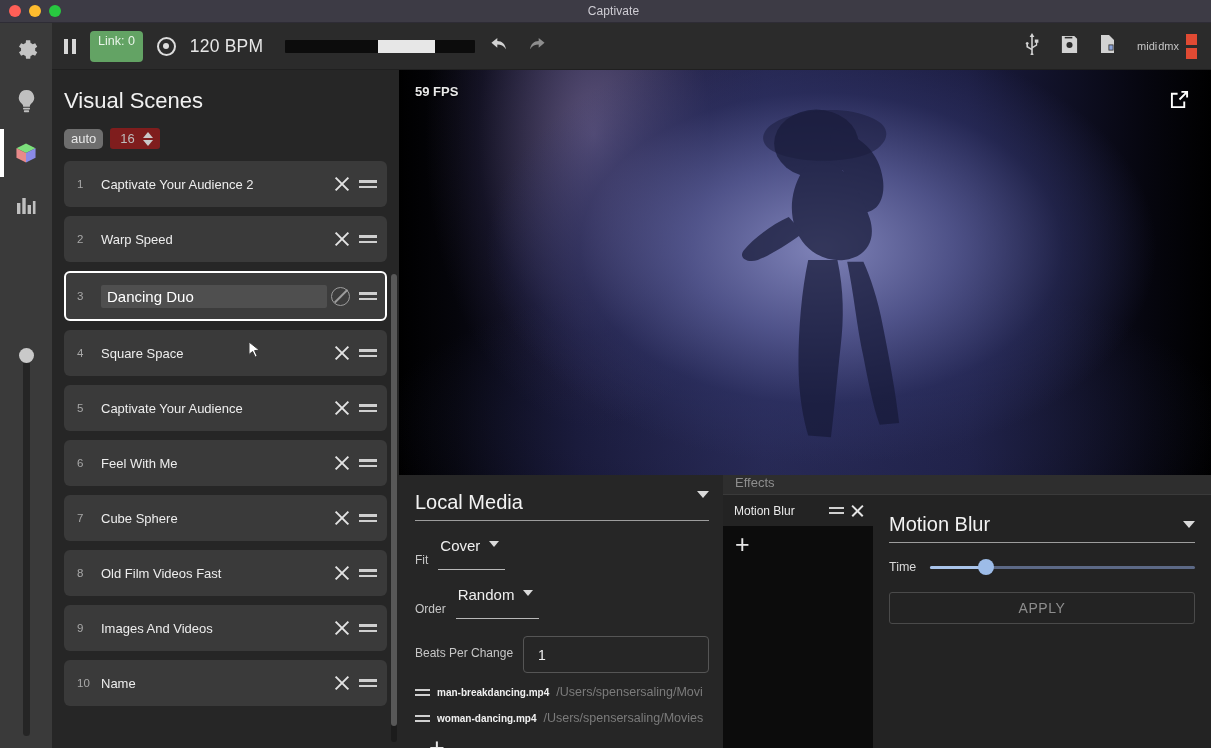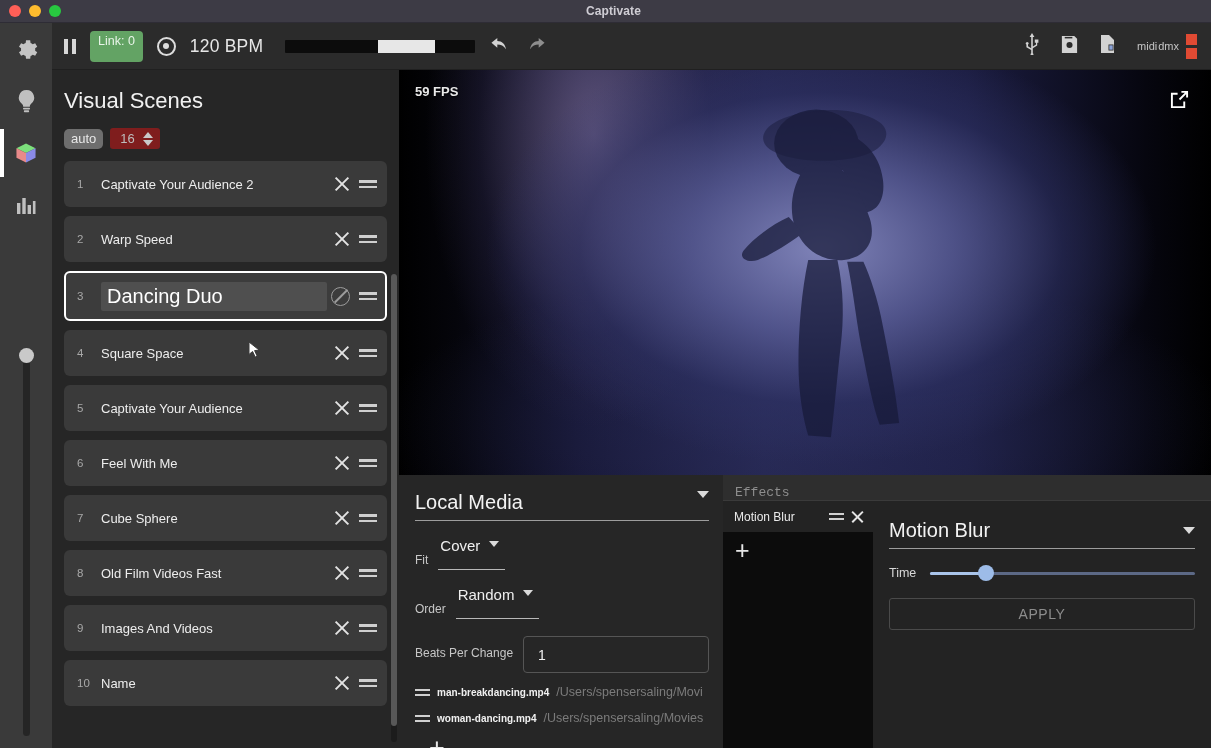--- a/index.html
+++ b/index.html
@@ -19,21 +19,21 @@
     position: relative;
     border-bottom: 1px solid #2e2c35;
   }
   .traffic { display: flex; gap: 8px; padding-left: 9px; }
   .dot { width: 12px; height: 12px; border-radius: 50%; }
   .dot.red { background: #ff5f57; }
   .dot.yellow { background: #febc2e; }
   .dot.green { background: #28c840; }
   .title-text {
     position: absolute; left: 16px; right: 0; text-align: center;
-    font-size: 12px; font-weight: bold; color: #cfcdd4;
+    font-size: 12px; font-weight: normal; color: #cfcdd4;
     letter-spacing: .1px;
   }
 
   
   .app { display: flex; height: 725px; }
 
   
   .rail {
     width: 52px; background: #3a3a3a;
     display: flex; flex-direction: column; align-items: center;
@@ -145,21 +145,21 @@
   }
   .scene-row.selected {
     border: 2px solid #ffffff; background: #3c3c3c;
     height: 50px; padding: 0 8px 0 11px;
   }
   .scene-num {
     font-size: 11.5px; color: #a8a8a8; width: 24px; flex: 0 0 24px;
   }
   .scene-name { font-size: 13px; color: #ededed; flex: 1; }
   .scene-row.selected .scene-name {
-    font-size: 20px; background: #4f4f4f; color: #fff;
+    font-size: 15px; background: #4f4f4f; color: #fff;
     padding: 3px 6px; border-radius: 2px; margin-right: 4px;
   }
   .x-btn {
     width: 22px; height: 22px; position: relative; flex: 0 0 22px;
     margin-right: 6px;
   }
   .x-btn::before, .x-btn::after {
     content: ""; position: absolute; left: 2px; top: 10px;
     width: 18px; height: 2px; background: #e4e4e4;
   }
@@ -264,22 +264,22 @@
   .mf-name { font-size: 10px; color: #f0f0f0; font-weight: bold; }
   .mf-path { font-size: 12.5px; color: #7b7b7b; }
   .plus {
     font-size: 27px; color: #e6e6e6; margin: 10px 0 0 14px; line-height: 1;
     font-weight: 300; width: 22px;
   }
 
   
   .effects { flex: 1; display: flex; flex-direction: column; background: #232323; min-width: 0; }
   .fx-header {
-    height: 26px; background: #2e2e2e; display: flex; align-items: flex-end;
-    padding-left: 12px; border-bottom: 1px solid #3a3a3a; font-family: Liberation Mono, monospace;
+    height: 20px; background: #2e2e2e; display: flex; align-items: flex-start;
+    padding-left: 12px; border-bottom: 1px solid #3a3a3a;
   }
   .fx-header span { font-size: 13px; color: #8e8e8e; }
   .fx-body { flex: 1; display: flex; min-height: 0; }
   .fx-list { width: 150px; flex: 0 0 150px; background: #0c0c0c; }
   .fx-item {
     height: 31px; display: flex; align-items: center;
     padding: 0 8px 0 11px; gap: 6px;
   }
   .fx-item.sel { background: #232323; }
   .fx-item .nm { font-size: 12px; color: #eaeaea; flex: 1; }

